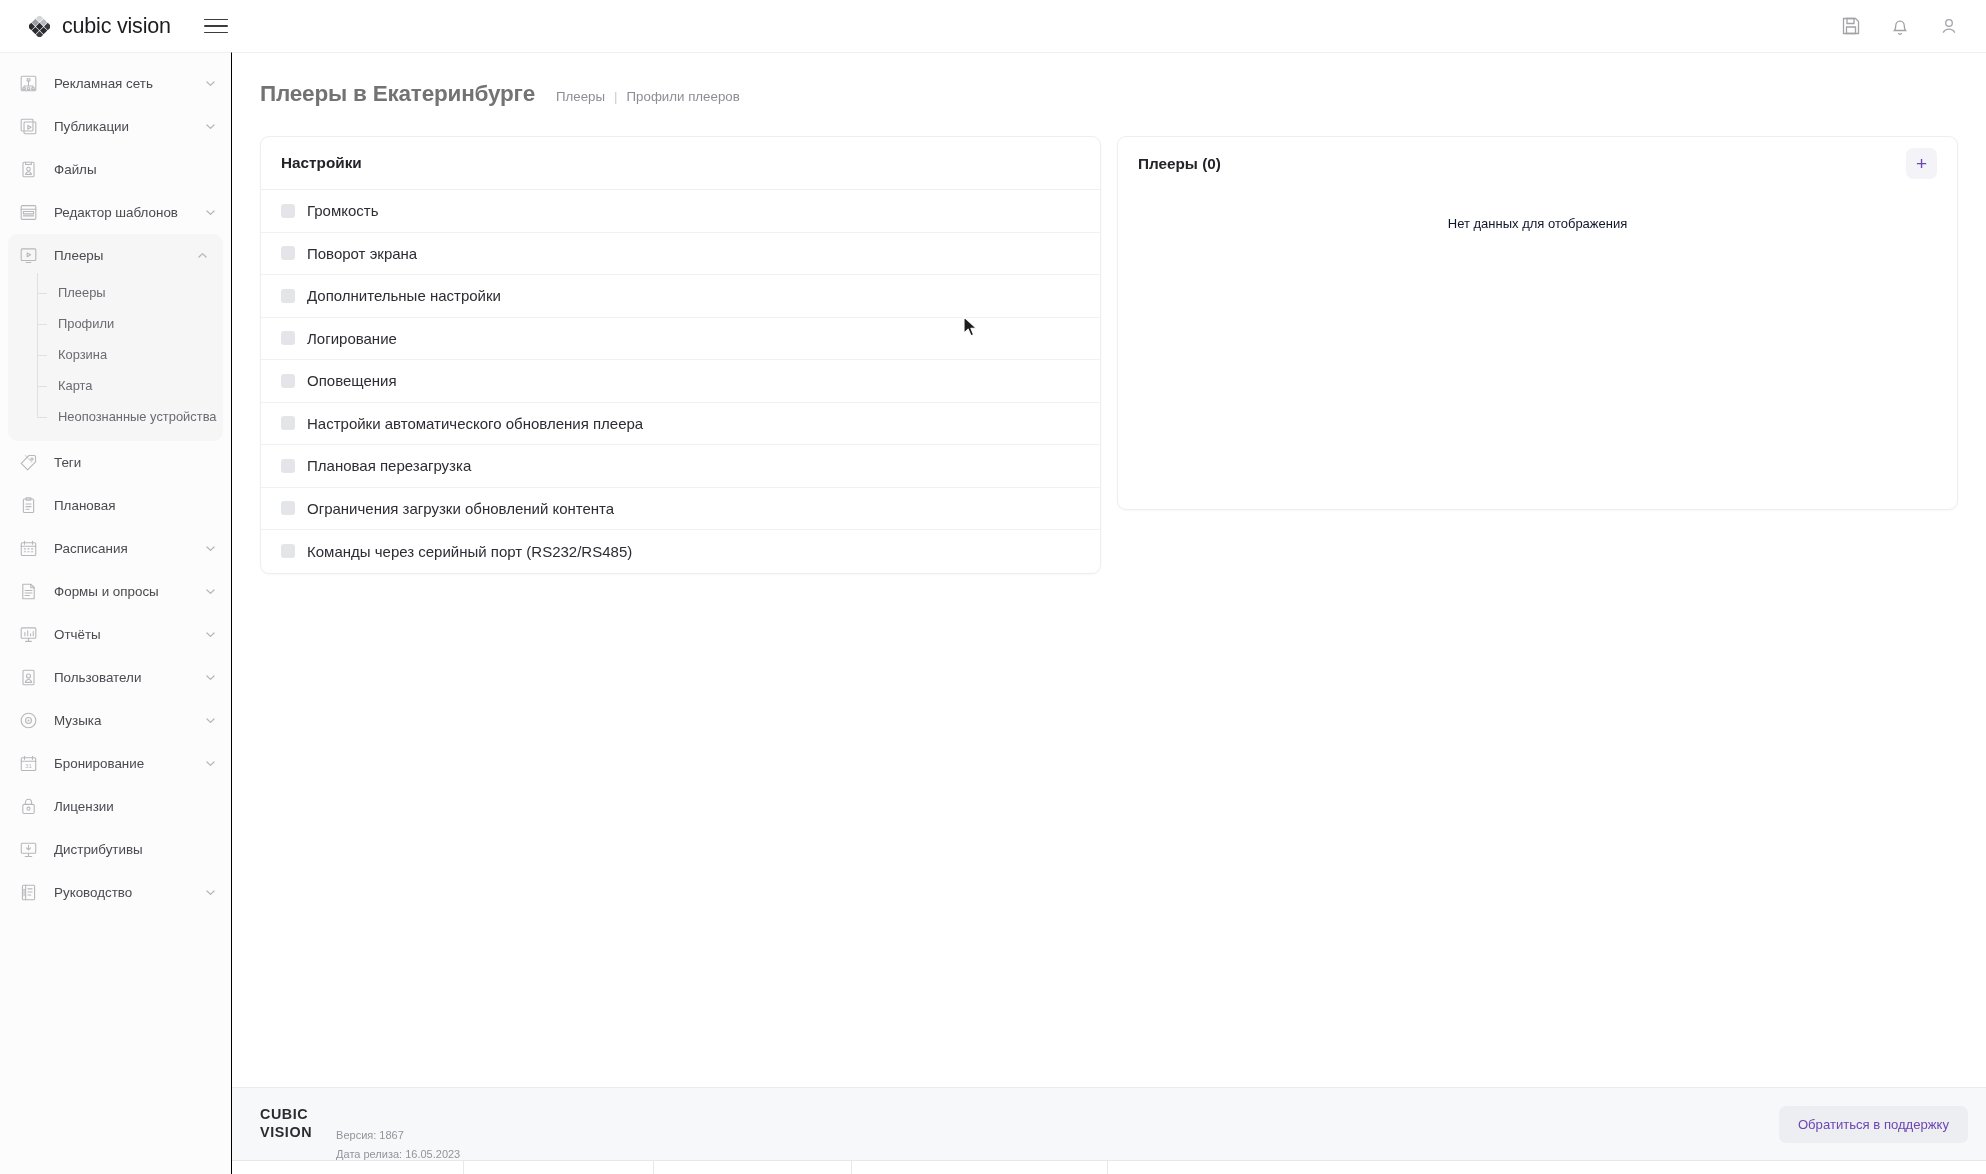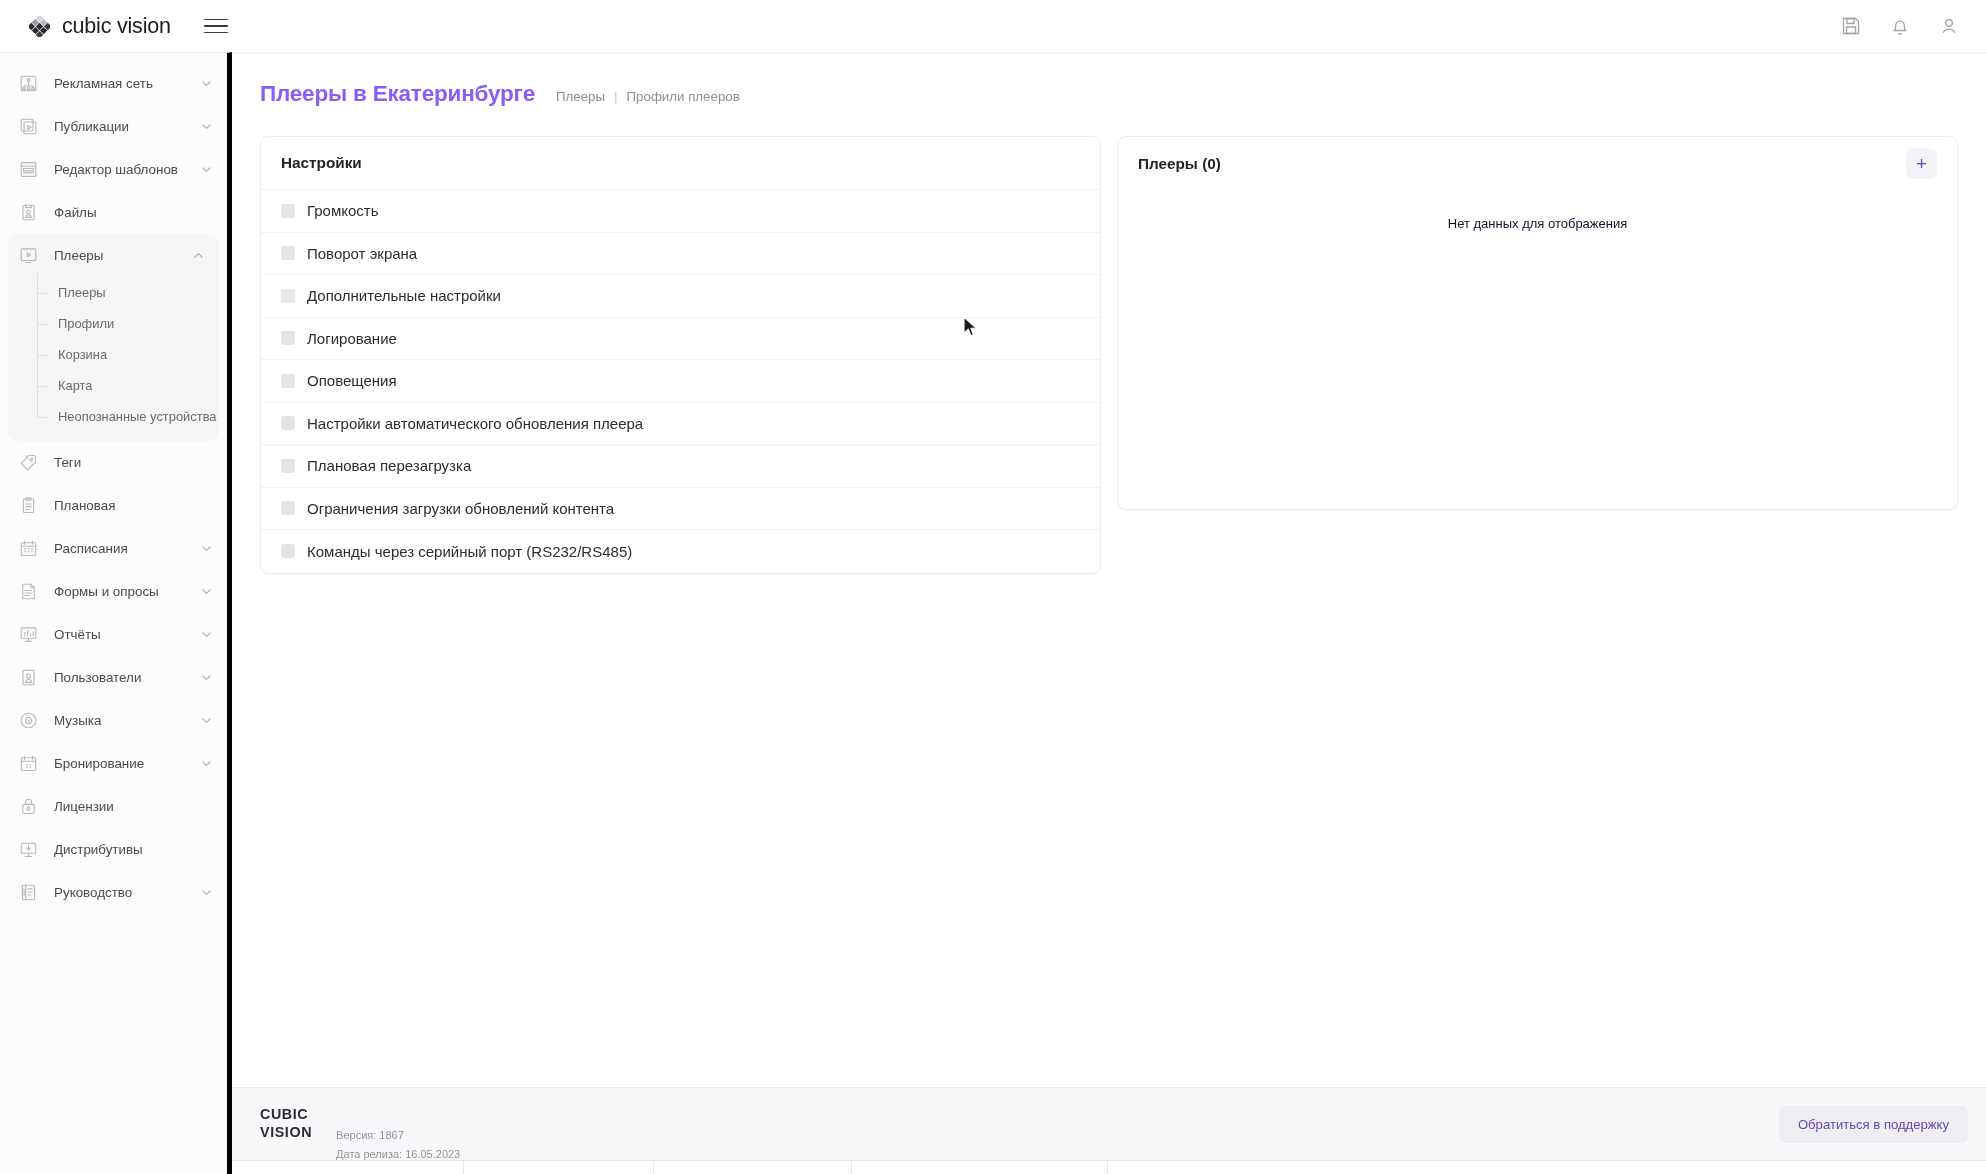--- a/index.html
+++ b/index.html
@@ -55,21 +55,21 @@
   }
   .tb-icon { width: 22px; height: 22px; cursor: pointer; color: #9a9a9e; }
   .tb-icon svg { display: block; }
 
   
   .sidebar {
     position: absolute;
     top: 52px; left: 0;
     width: 232px; height: 1122px;
     background: #fcfcfc;
-    border-right: 5px solid #000000;
+    border-right: 1px solid #000000;
     border-top: 1px solid #f0f0f0;
     overflow: hidden;
     z-index: 20;
   }
   .nav { padding-top: 9px; }
   .nav-group { position: relative; }
   .nav-group.open {
     background: #f6f6f7;
     border-radius: 10px;
     margin: 0 8px;
@@ -139,21 +139,21 @@
     background: #ffffff;
     border-top: 1px solid #f0f0f0;
     overflow: hidden;
   }
   .page-head {
     display: flex; align-items: baseline;
     padding: 28px 0 0 28px;
   }
   .page-title {
     font-size: 22.5px; font-weight: 700;
-    color: #8b5cf6; letter-spacing: -0.2px;
+    color: #737373; letter-spacing: -0.2px;
     white-space: nowrap;
   }
   .breadcrumb {
     margin-left: 21px;
     display: flex; align-items: center; gap: 9px;
     font-size: 13.3px; color: #8d8d95;
     white-space: nowrap;
   }
   .breadcrumb a { color: #8d8d95; text-decoration: none; cursor: pointer; }
   .bc-sep { color: #c9c9cf; }
@@ -371,45 +371,45 @@
             <svg width="13" height="13" viewBox="0 0 13 13" fill="none" stroke="currentColor" stroke-width="1.25" stroke-linecap="round" stroke-linejoin="round">
               <path d="M3 5 L6.5 8.4 L10 5"></path>
             </svg>
           </span>
         </div>
       </div>
       <div class="nav-group">
         <div class="nav-item">
           <span class="nav-ico">
             <svg width="19" height="19" viewBox="0 0 20 20">
+              <rect x="4.2" y="2.3" width="11.6" height="15.4" rx="1.2" fill="none" stroke="currentColor" stroke-width="1.15" stroke-linecap="round" stroke-linejoin="round"></rect>
+              <path d="M7 2.3v2.4h6V2.3" fill="none" stroke="currentColor" stroke-width="1.15" stroke-linecap="round" stroke-linejoin="round"></path>
+              <circle cx="10" cy="9.6" r="1.9" fill="none" stroke="currentColor" stroke-width="1.15" stroke-linecap="round" stroke-linejoin="round"></circle>
+              <path d="M6.8 15.1c.6-1.8 1.8-2.7 3.2-2.7s2.6.9 3.2 2.7z" fill="none" stroke="currentColor" stroke-width="1.15" stroke-linecap="round" stroke-linejoin="round"></path>
+            </svg>
+          </span>
+          <span class="nav-label">Файлы</span>
+        </div>
+      </div>
+      <div class="nav-group">
+        <div class="nav-item">
+          <span class="nav-ico">
+            <svg width="19" height="19" viewBox="0 0 20 20">
               <rect x="2.3" y="2.8" width="15.4" height="14.4" rx="1.2" fill="none" stroke="currentColor" stroke-width="1.15" stroke-linecap="round" stroke-linejoin="round"></rect>
               <path d="M2.3 6.6h15.4" fill="none" stroke="currentColor" stroke-width="1.15" stroke-linecap="round" stroke-linejoin="round"></path>
               <rect x="4.6" y="9" width="10.8" height="2.4" fill="none" stroke="currentColor" stroke-width="1.15" stroke-linecap="round" stroke-linejoin="round"></rect>
               <path d="M4.6 13.6h10.8" fill="none" stroke="currentColor" stroke-width="1.15" stroke-linecap="round" stroke-linejoin="round"></path>
             </svg>
           </span>
           <span class="nav-label">Редактор шаблонов</span>
           <span class="chev">
             <svg width="13" height="13" viewBox="0 0 13 13" fill="none" stroke="currentColor" stroke-width="1.25" stroke-linecap="round" stroke-linejoin="round">
               <path d="M3 5 L6.5 8.4 L10 5"></path>
             </svg>
           </span>
-        </div>
-      </div>
-      <div class="nav-group">
-        <div class="nav-item">
-          <span class="nav-ico">
-            <svg width="19" height="19" viewBox="0 0 20 20">
-              <rect x="4.2" y="2.3" width="11.6" height="15.4" rx="1.2" fill="none" stroke="currentColor" stroke-width="1.15" stroke-linecap="round" stroke-linejoin="round"></rect>
-              <path d="M7 2.3v2.4h6V2.3" fill="none" stroke="currentColor" stroke-width="1.15" stroke-linecap="round" stroke-linejoin="round"></path>
-              <circle cx="10" cy="9.6" r="1.9" fill="none" stroke="currentColor" stroke-width="1.15" stroke-linecap="round" stroke-linejoin="round"></circle>
-              <path d="M6.8 15.1c.6-1.8 1.8-2.7 3.2-2.7s2.6.9 3.2 2.7z" fill="none" stroke="currentColor" stroke-width="1.15" stroke-linecap="round" stroke-linejoin="round"></path>
-            </svg>
-          </span>
-          <span class="nav-label">Файлы</span>
         </div>
       </div>
       <div class="nav-group open">
         <div class="nav-item">
           <span class="nav-ico">
             <svg width="19" height="19" viewBox="0 0 20 20">
               <rect x="2.3" y="3" width="15.4" height="12.2" rx="1.1" fill="none" stroke="currentColor" stroke-width="1.15" stroke-linecap="round" stroke-linejoin="round"></rect>
               <path d="M8.6 7.3l3.6 2-3.6 2z" fill="none" stroke="currentColor" stroke-width="1.15" stroke-linecap="round" stroke-linejoin="round"></path>
               <path d="M7.6 17.4h4.8" fill="none" stroke="currentColor" stroke-width="1.15" stroke-linecap="round" stroke-linejoin="round"></path>
             </svg>

